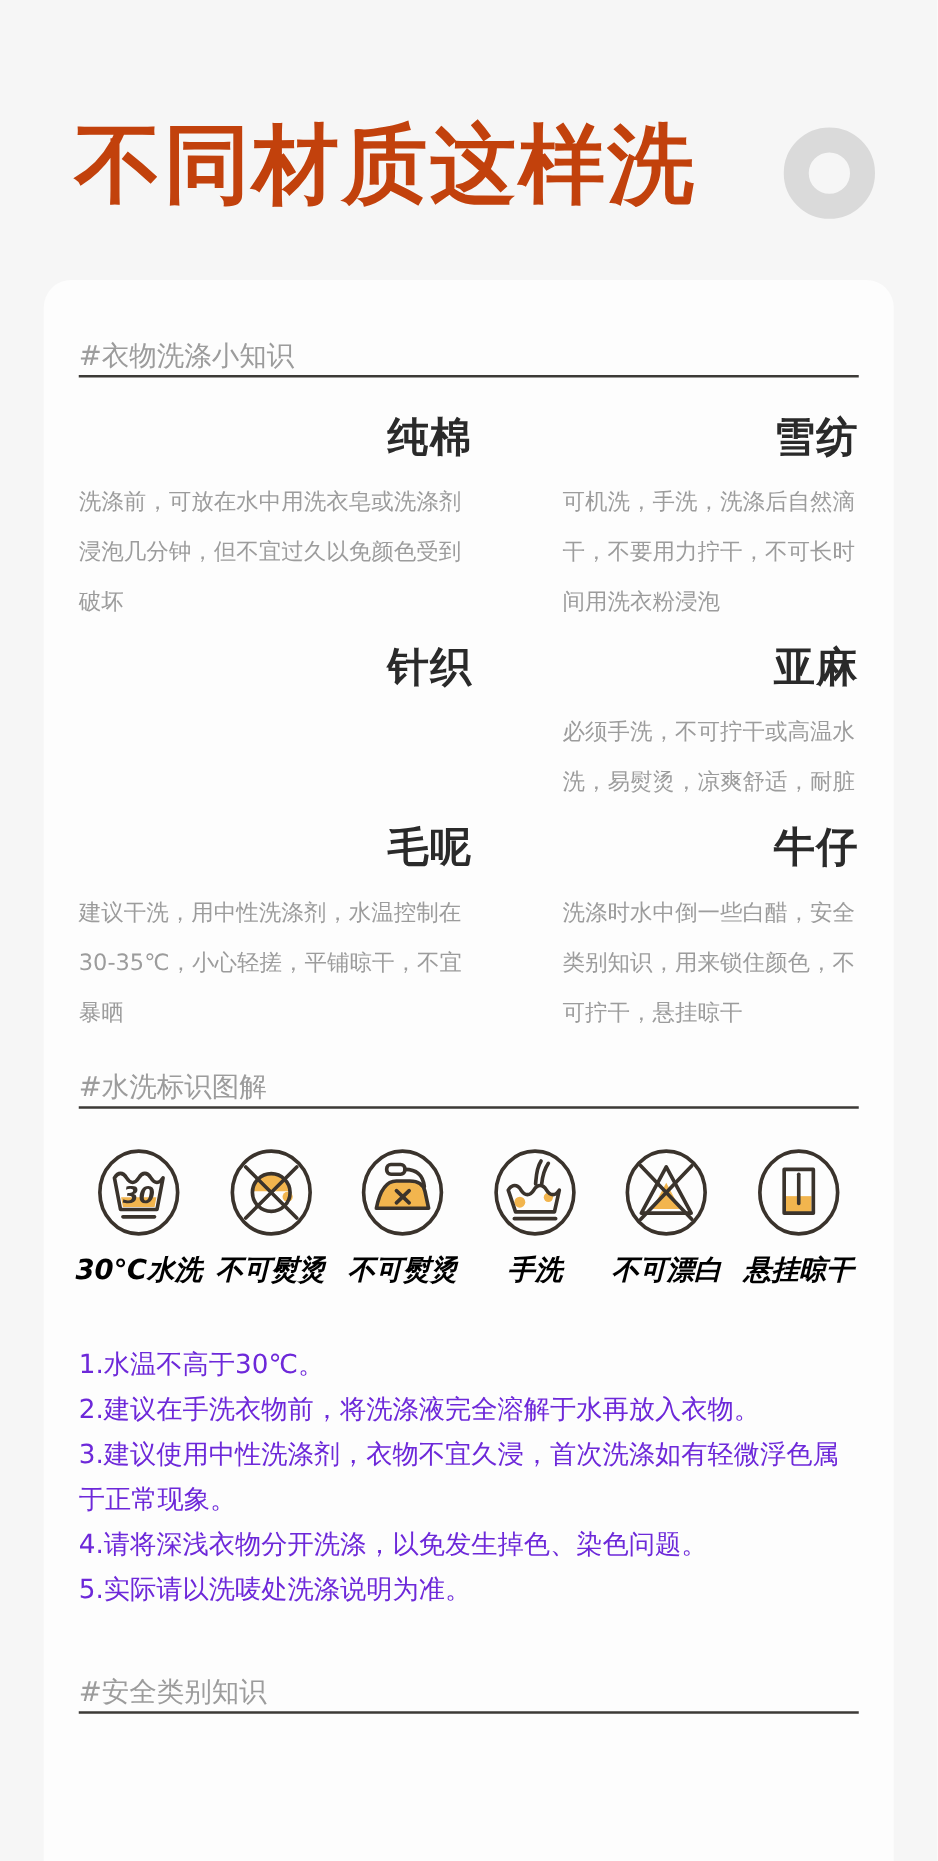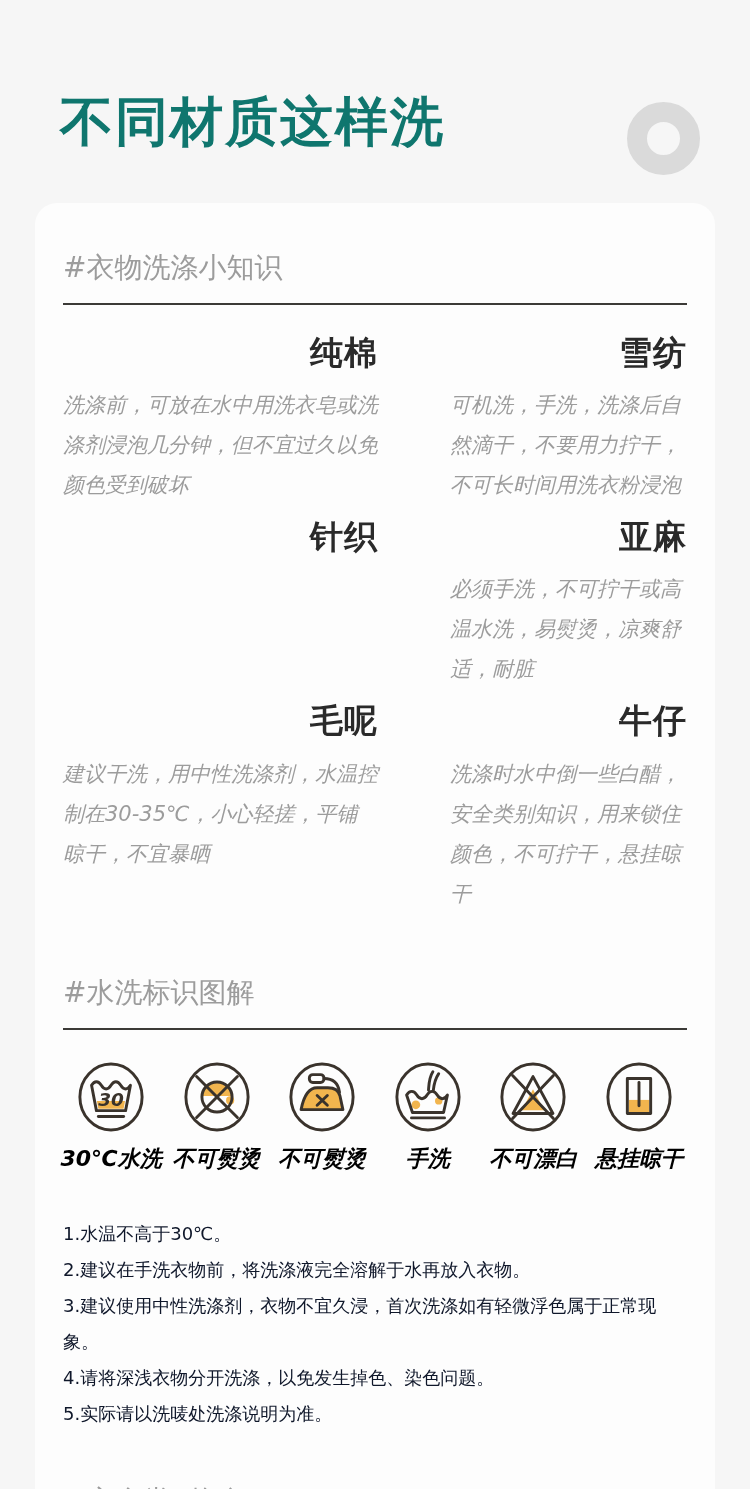--- a/index.html
+++ b/index.html
@@ -4,41 +4,41 @@
 <style>
   html,body{margin:0;padding:0;}
   .screen{
     width:750px;height:1489px;position:relative;overflow:hidden;
     background:#f6f6f6;
     font-family:"DejaVu Sans","Liberation Sans",sans-serif;
     color:#1b1b1b;
   }
   
   .hero{position:relative;padding:88px 60px 0;}
-  .hero h1{margin:0;font-size:53px;line-height:1.3;font-weight:900;color:#0f766e;letter-spacing:2px;}
+  .hero h1{margin:0;font-size:69px;line-height:1.3;font-weight:900;color:#c2410c;letter-spacing:2px;}
   .ring{position:absolute;top:102px;right:50px;width:33px;height:33px;border:20px solid #dadada;border-radius:50%;}
   
   .card{
     margin:46px 35px 0;min-height:1290px;box-sizing:border-box;
     background:#fdfdfd;border-radius:22px 22px 0 0;
     padding:46px 28px 40px;
   }
-  .sec-head{font-size:28px;color:#9c9c9c;padding-bottom:16px;border-bottom:2px solid #3c3a37;}
+  .sec-head{font-size:22px;color:#9c9c9c;border-bottom:2px solid #3c3a37;}
   
   .mat-grid{display:grid;grid-template-columns:315px 1fr;column-gap:72px;row-gap:14px;margin-top:30px;}
   .mat h3{margin:0 0 14px;font-size:33px;line-height:1.1;color:#2a2a2a;letter-spacing:1px;font-weight:700;text-align:right;}
-  .mat p{margin:0;font-size:21px;line-height:40px;color:#9c9c9c;font-style:italic;}
+  .mat p{margin:0;font-size:18px;line-height:40px;color:#9c9c9c;}
   
-  .sec-wash{margin-top:60px;}
+  .sec-wash{margin-top:24px;}
   .icons-row{margin-top:30px;display:flex;justify-content:space-between;font-style:italic;}
   .wash-item{display:flex;flex-direction:column;align-items:center;width:96px;}
   .wash-item svg{width:70px;height:74px;display:block;}
   .wash-label{margin-top:10px;font-size:22px;font-weight:600;color:#000000;white-space:nowrap;}
   .notes{margin:42px 0 0;padding:0;list-style:none;}
-  .notes li{font-size:18px;line-height:36px;color:#0f172a;}
+  .notes li{font-size:21px;line-height:36px;color:#6d28d9;}
   
   .sec-safety{margin-top:50px;}
   
   .glyph{stroke:#3a332c;stroke-width:3;fill:none;stroke-linecap:round;stroke-linejoin:round;}
   .fillY{fill:#f2b54e;stroke:none;}
   .glyphY{stroke:#3a332c;stroke-width:3;fill:#f2b54e;stroke-linejoin:round;}
   .num30{font-size:19px;font-weight:700;fill:#3a332c;font-family:"DejaVu Sans","Liberation Sans",sans-serif;}
 </style>
 </head>
 <body>

